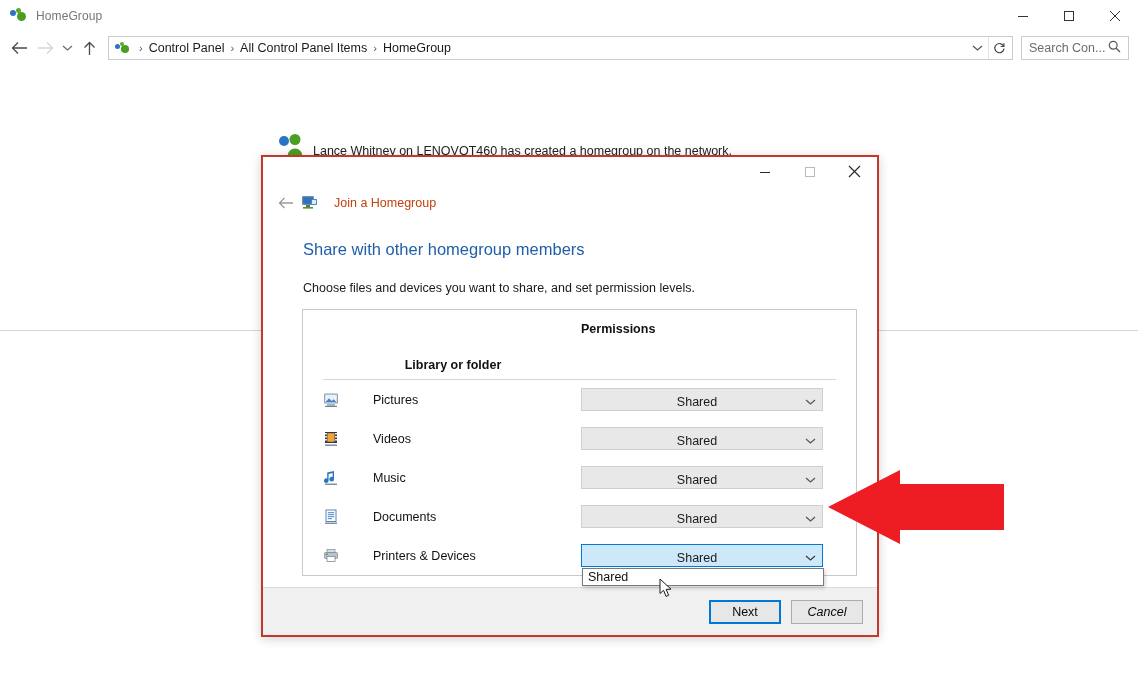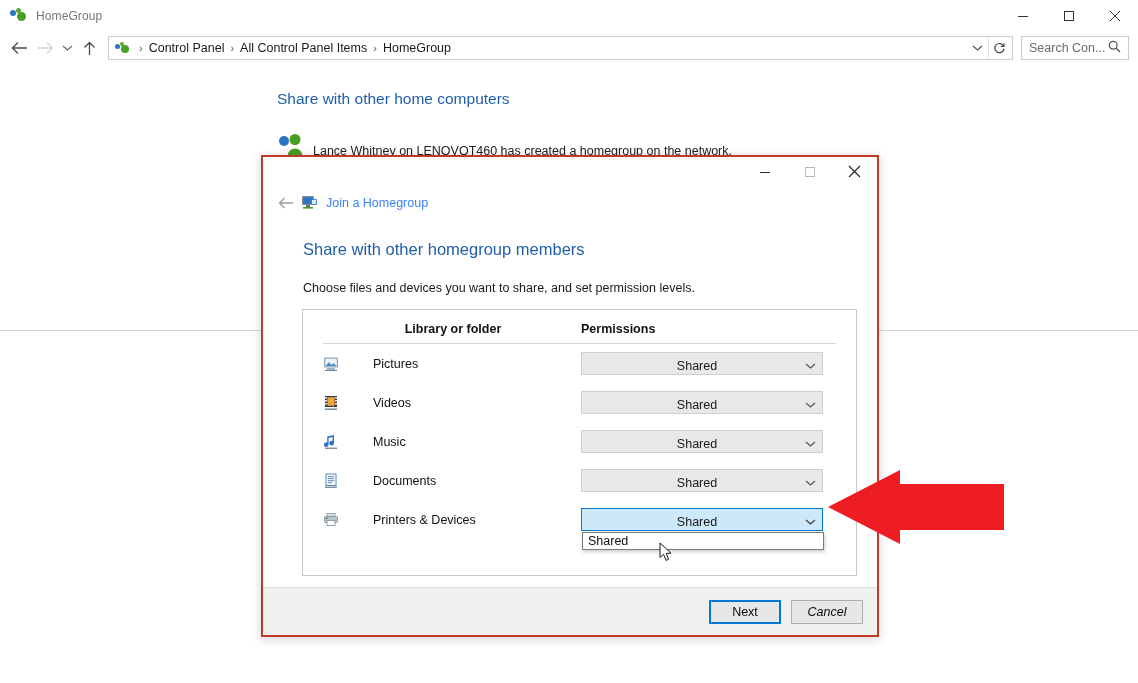--- a/index.html
+++ b/index.html
@@ -223,23 +223,23 @@
     display: flex; align-items: center; justify-content: center;
     color: #9a9a9a;
   }
   .dlg-app-icon {
     margin-left: 3px;
     width: 20px; height: 20px;
     position: relative;
     flex: none;
   }
   .dlg-app-title {
-    margin-left: 6px;
-    font-size: 12.5px;
-    color: #3b82f6;
+    margin-left: 14px;
+    font-size: 12.5px;
+    color: #c2410c;
   }
 
   .dlg-h1 {
     position: absolute;
     left: 40px; top: 83px;
     font-size: 16.5px;
     color: #1f5fa9;
   }
   .dlg-sub {
     position: absolute;
@@ -260,20 +260,21 @@
     padding: 12px 0 7px 0;
     margin: 0 20px;
     border-bottom: 1px solid #d7d7d7;
   }
   .perm-head .c1 {
     width: 258px;
     font-size: 12.5px;
     font-weight: bold;
     color: #111;
     padding-left: 2px;
+    margin-top: 36px;
   }
   .perm-head .c2 {
     font-size: 12.5px;
     font-weight: bold;
     color: #111;
   }
   .perm-row {
     display: flex;
     align-items: center;
     height: 39px;
@@ -464,21 +465,20 @@
       <span class="mag">
         <svg width="13" height="13" viewBox="0 0 13 13">
           <circle cx="5.2" cy="5.2" r="3.9" fill="none" stroke="#555" stroke-width="1.2"></circle>
           <path d="M8.2 8.2 L12 12" stroke="#555" stroke-width="1.3"></path>
         </svg>
       </span>
     </div>
   </div>
 
   <div class="explorer-body">
-    <div class="bg-heading">Share with other home computers</div>
 
     <span class="bg-people-icon">
       <svg width="30" height="22" viewBox="0 0 30 22">
         <circle cx="7" cy="7" r="5" fill="#2a74c4"></circle>
         <circle cx="18" cy="5.5" r="5.5" fill="#4a9e22"></circle>
         <path d="M10.5 22 A7.5 7.5 0 0 1 25.5 22 Z" fill="#4a9e22"></path>
       </svg>
     </span>
     <div class="bg-line">Lance Whitney on LENOVOT460 has created a homegroup on the network.</div>
 

